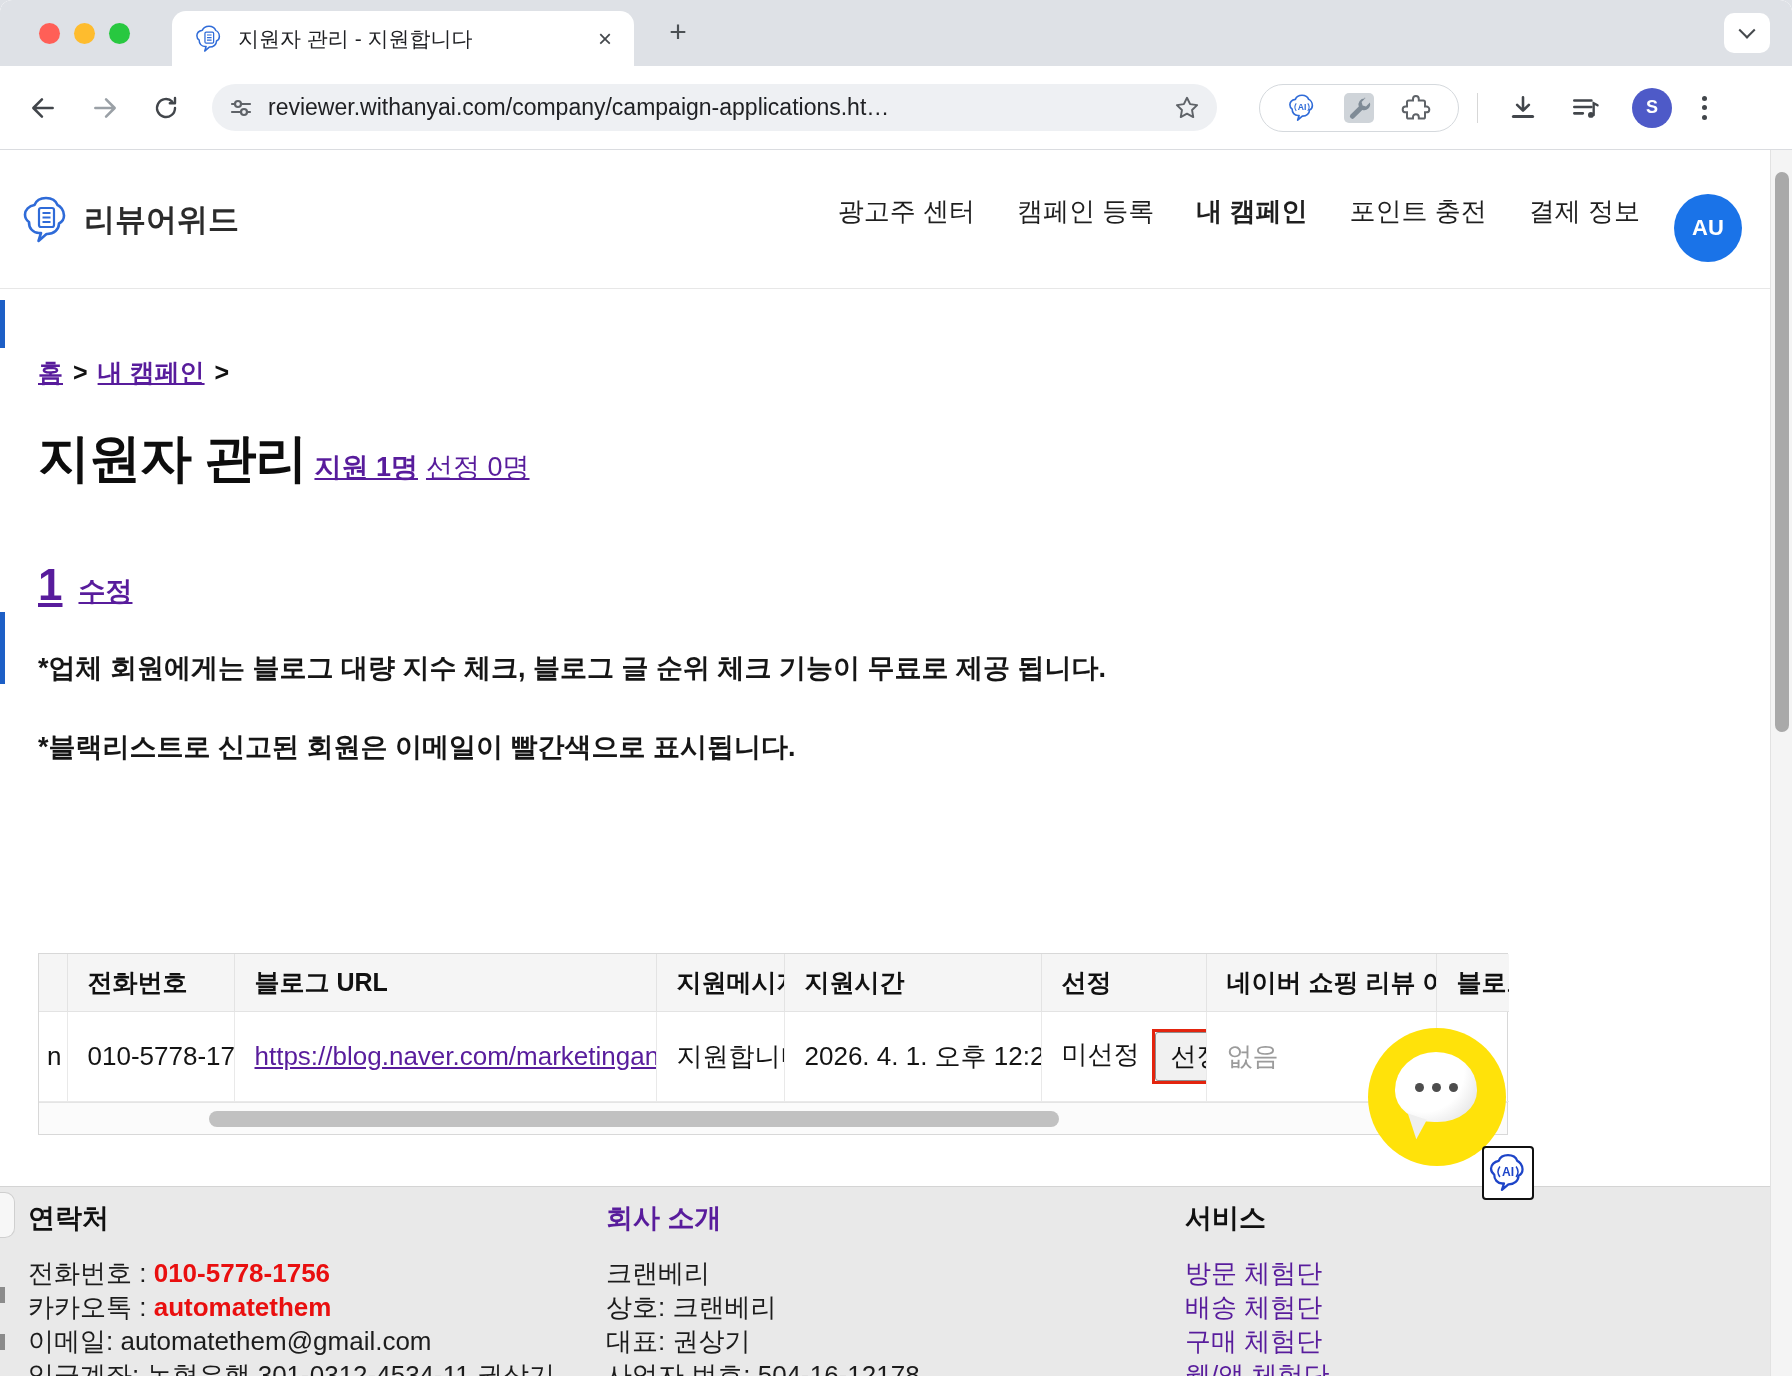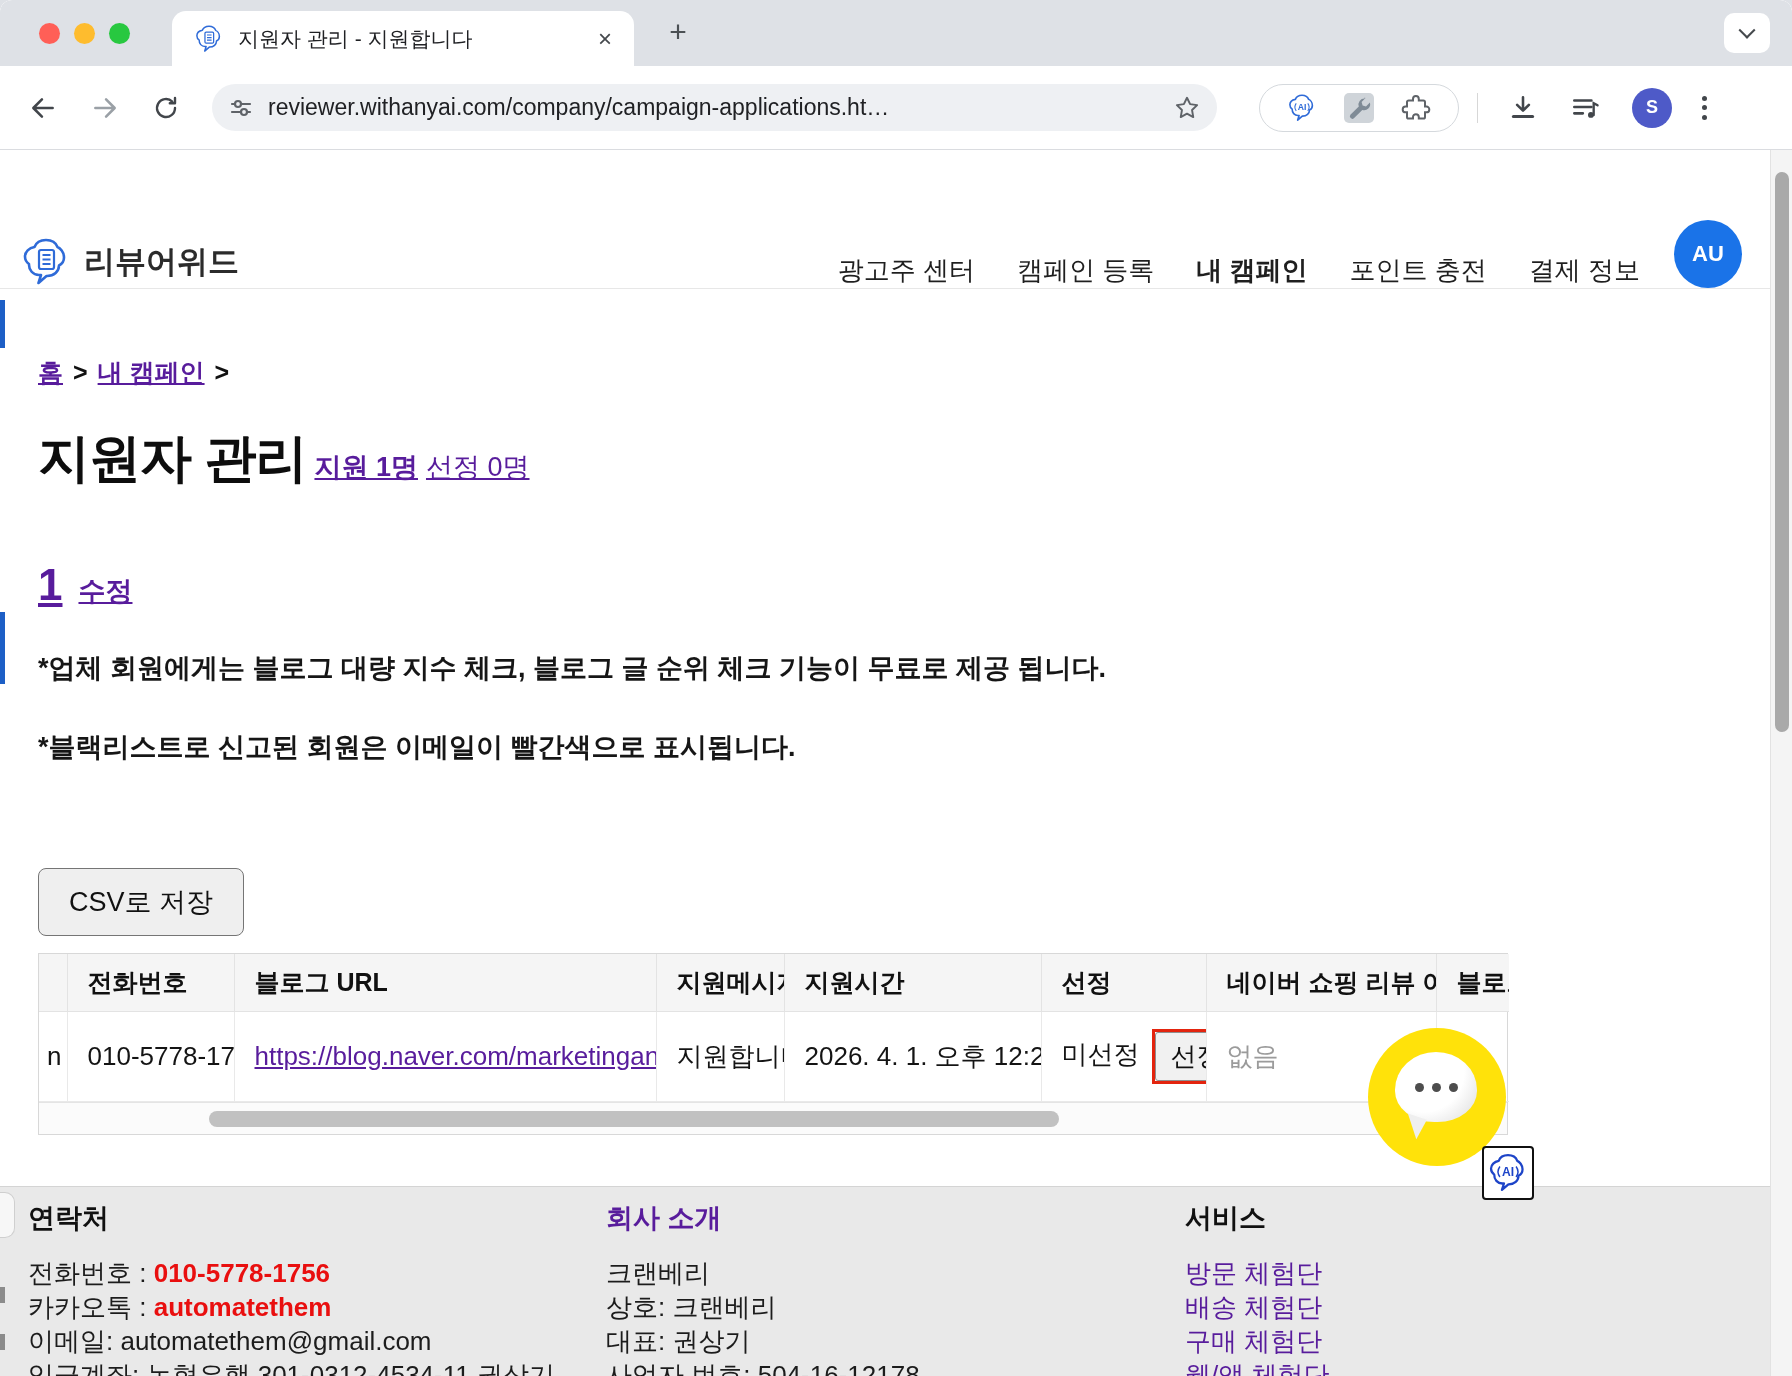--- a/index.html
+++ b/index.html
@@ -31,21 +31,21 @@
   .omni-star { margin-right:16px; }
   .ext-pill { margin-left:42px; width:200px; height:48px; border:1px solid #d5d9dd; border-radius:24px; display:flex; align-items:center; justify-content:space-evenly; }
   .tb-sep { margin-left:18px; width:1px; height:30px; background:#d7d7d7; }
   .ic-dl { margin-left:30px; }
   .ic-media { margin-left:32px; }
   .avatar-s { margin-left:32px; width:40px; height:40px; border-radius:50%; background:#4e5ac8; color:#fff; font-size:18px; font-weight:700; display:flex; align-items:center; justify-content:center; }
   .kebab { margin-left:30px; margin-right:26px; display:flex; flex-direction:column; gap:4.5px; }
   .kebab i { width:5px; height:5px; border-radius:50%; background:#42464b; }
 
   
-  .siteheader { position:absolute; top:150px; left:0; width:100%; height:139px; background:#fff; border-bottom:1px solid #e7e7e7; display:flex; align-items:flex-end; padding:44px 50px 0 20px; }
+  .siteheader { position:absolute; top:150px; left:0; width:100%; height:139px; background:#fff; border-bottom:1px solid #e7e7e7; display:flex; align-items:flex-start; padding:44px 50px 0 20px; }
   .brand { display:flex; align-items:center; gap:12px; }
   .brand-name { font-size:31px; font-weight:700; color:#2b2b2b; }
   .mainnav { margin-left:auto; display:flex; align-items:center; gap:42px; }
   .nav-item { font-size:26px; color:#1f1f1f; white-space:nowrap; }
   .nav-item.active { font-weight:800; }
   .avatar-au { margin-left:34px; width:68px; height:68px; border-radius:50%; background:#1a73e8; color:#fff; font-size:22px; font-weight:700; display:flex; align-items:center; justify-content:center; }
 
   
   a, .plink { color:#581c9c; text-decoration:underline; }
   .breadcrumb { position:absolute; left:38px; top:356px; font-size:25px; font-weight:700; color:#111; }
@@ -228,21 +228,20 @@
     <a href="#" class="bignum">1</a>
     <a href="#" class="editlink">수정</a>
   </div>
 
   <div class="notices">
     <p>*업체 회원에게는 블로그 대량 지수 체크, 블로그 글 순위 체크 기능이 무료로 제공 됩니다.</p>
     <p>*블랙리스트로 신고된 회원은 이메일이 빨간색으로 표시됩니다.</p>
   </div>
 
   <div class="btnrow">
-    <button class="gbtn">CSV로 저장</button>
   </div>
 
   <div class="tablewrap">
     <table>
       <colgroup>
         <col style="width:28px">
           <col style="width:167px">
           <col style="width:422px">
           <col style="width:128px">
         <col style="width:257px">

